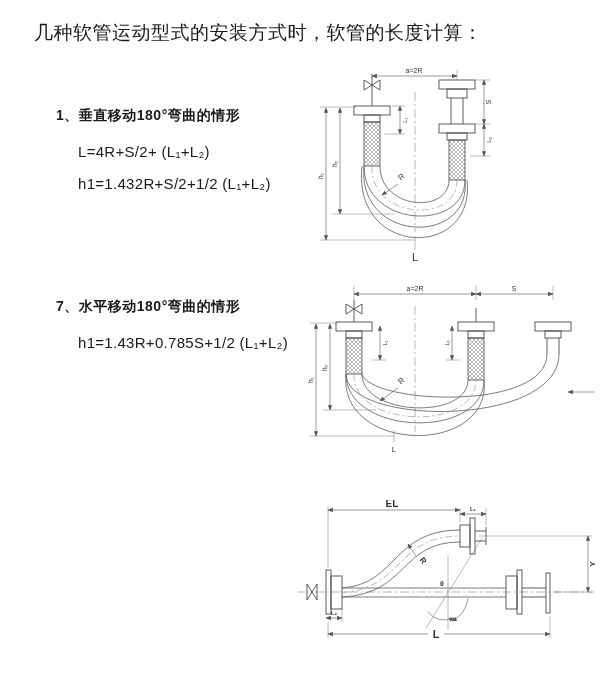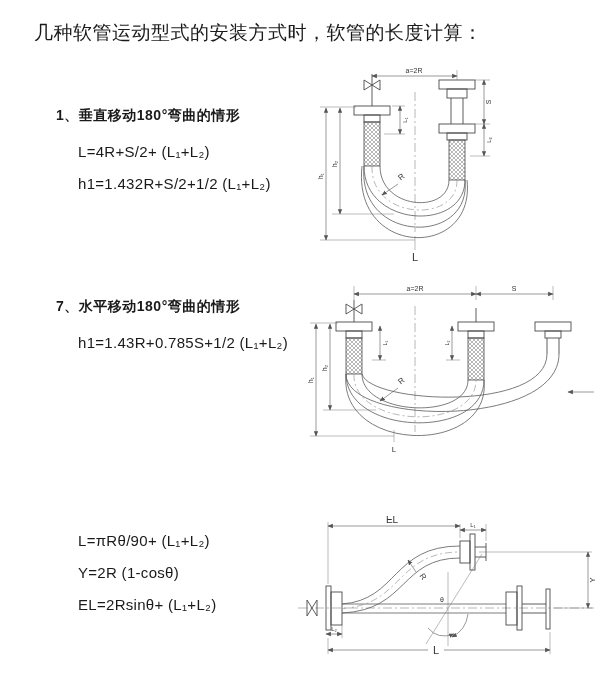--- a/index.html
+++ b/index.html
@@ -15,21 +15,21 @@
   .section{position:absolute;left:44px;margin-left:12px;}
   .section .heading{font-size:14px;font-weight:bold;letter-spacing:0.5px;white-space:nowrap;}
   .section .formulas{margin-top:11px;padding-left:22px;}
   .section .formula{font-size:15px;line-height:32px;white-space:nowrap;letter-spacing:0.3px;}
   #section-1{top:107px;}
   #section-2{top:298px;}
   #section-3{top:514px;}
   .diagram{position:absolute;}
   #diagram-1{left:312px;top:64px;}
   #diagram-2{left:306px;top:280px;}
-  #diagram-3{left:296px;top:516px;}
+  #diagram-3{left:296px;top:500px;font-weight:bold;}
   svg{display:block;}
   svg text{font-family:"Liberation Sans","DejaVu Sans",sans-serif;fill:#333;}
   svg .part{stroke:#4a4a4a;stroke-width:0.9;fill:none;}
   svg .hose{stroke:#5a5a5a;stroke-width:0.8;fill:none;}
   svg .dim{stroke:#555;stroke-width:0.6;fill:none;}
   svg .ext{stroke:#777;stroke-width:0.5;fill:none;}
   svg .cl{stroke:#888;stroke-width:0.6;fill:none;stroke-dasharray:9 3 2 3;}
   svg .hosecl{stroke:#888;stroke-width:0.6;fill:none;stroke-dasharray:7 3 2 3;}
   svg .braid{fill:url(#braidpat);stroke:#4a4a4a;stroke-width:0.8;}
 </style>
@@ -47,25 +47,20 @@
 </div>
 
 <div class="section" id="section-2">
   <div class="heading">7、水平移动180°弯曲的情形</div>
   <div class="formulas">
     <div class="formula">h1=1.43R+0.785S+1/2 (L₁+L₂)</div>
   </div>
 </div>
 
 <div class="section" id="section-3">
-  <div class="formulas">
-    <div class="formula">L=πRθ/90+ (L₁+L₂)</div>
-    <div class="formula">Y=2R (1-cosθ)</div>
-    <div class="formula">EL=2Rsinθ+ (L₁+L₂)</div>
-  </div>
 </div>
 
 <div class="diagram" id="diagram-1">
 <svg width="278" height="200" viewBox="0 0 278 200">
   <defs>
     <marker id="arr" viewBox="0 0 10 10" refX="9" refY="5" markerWidth="9" markerHeight="9" orient="auto-start-reverse">
       <path d="M0,1 L10,5 L0,9 z" fill="#555"></path>
     </marker>
     <pattern id="braidpat" patternUnits="userSpaceOnUse" width="4" height="4">
       <path d="M0,4 L4,0 M0,0 L4,4" stroke="#8a8a8a" stroke-width="0.6"></path>

